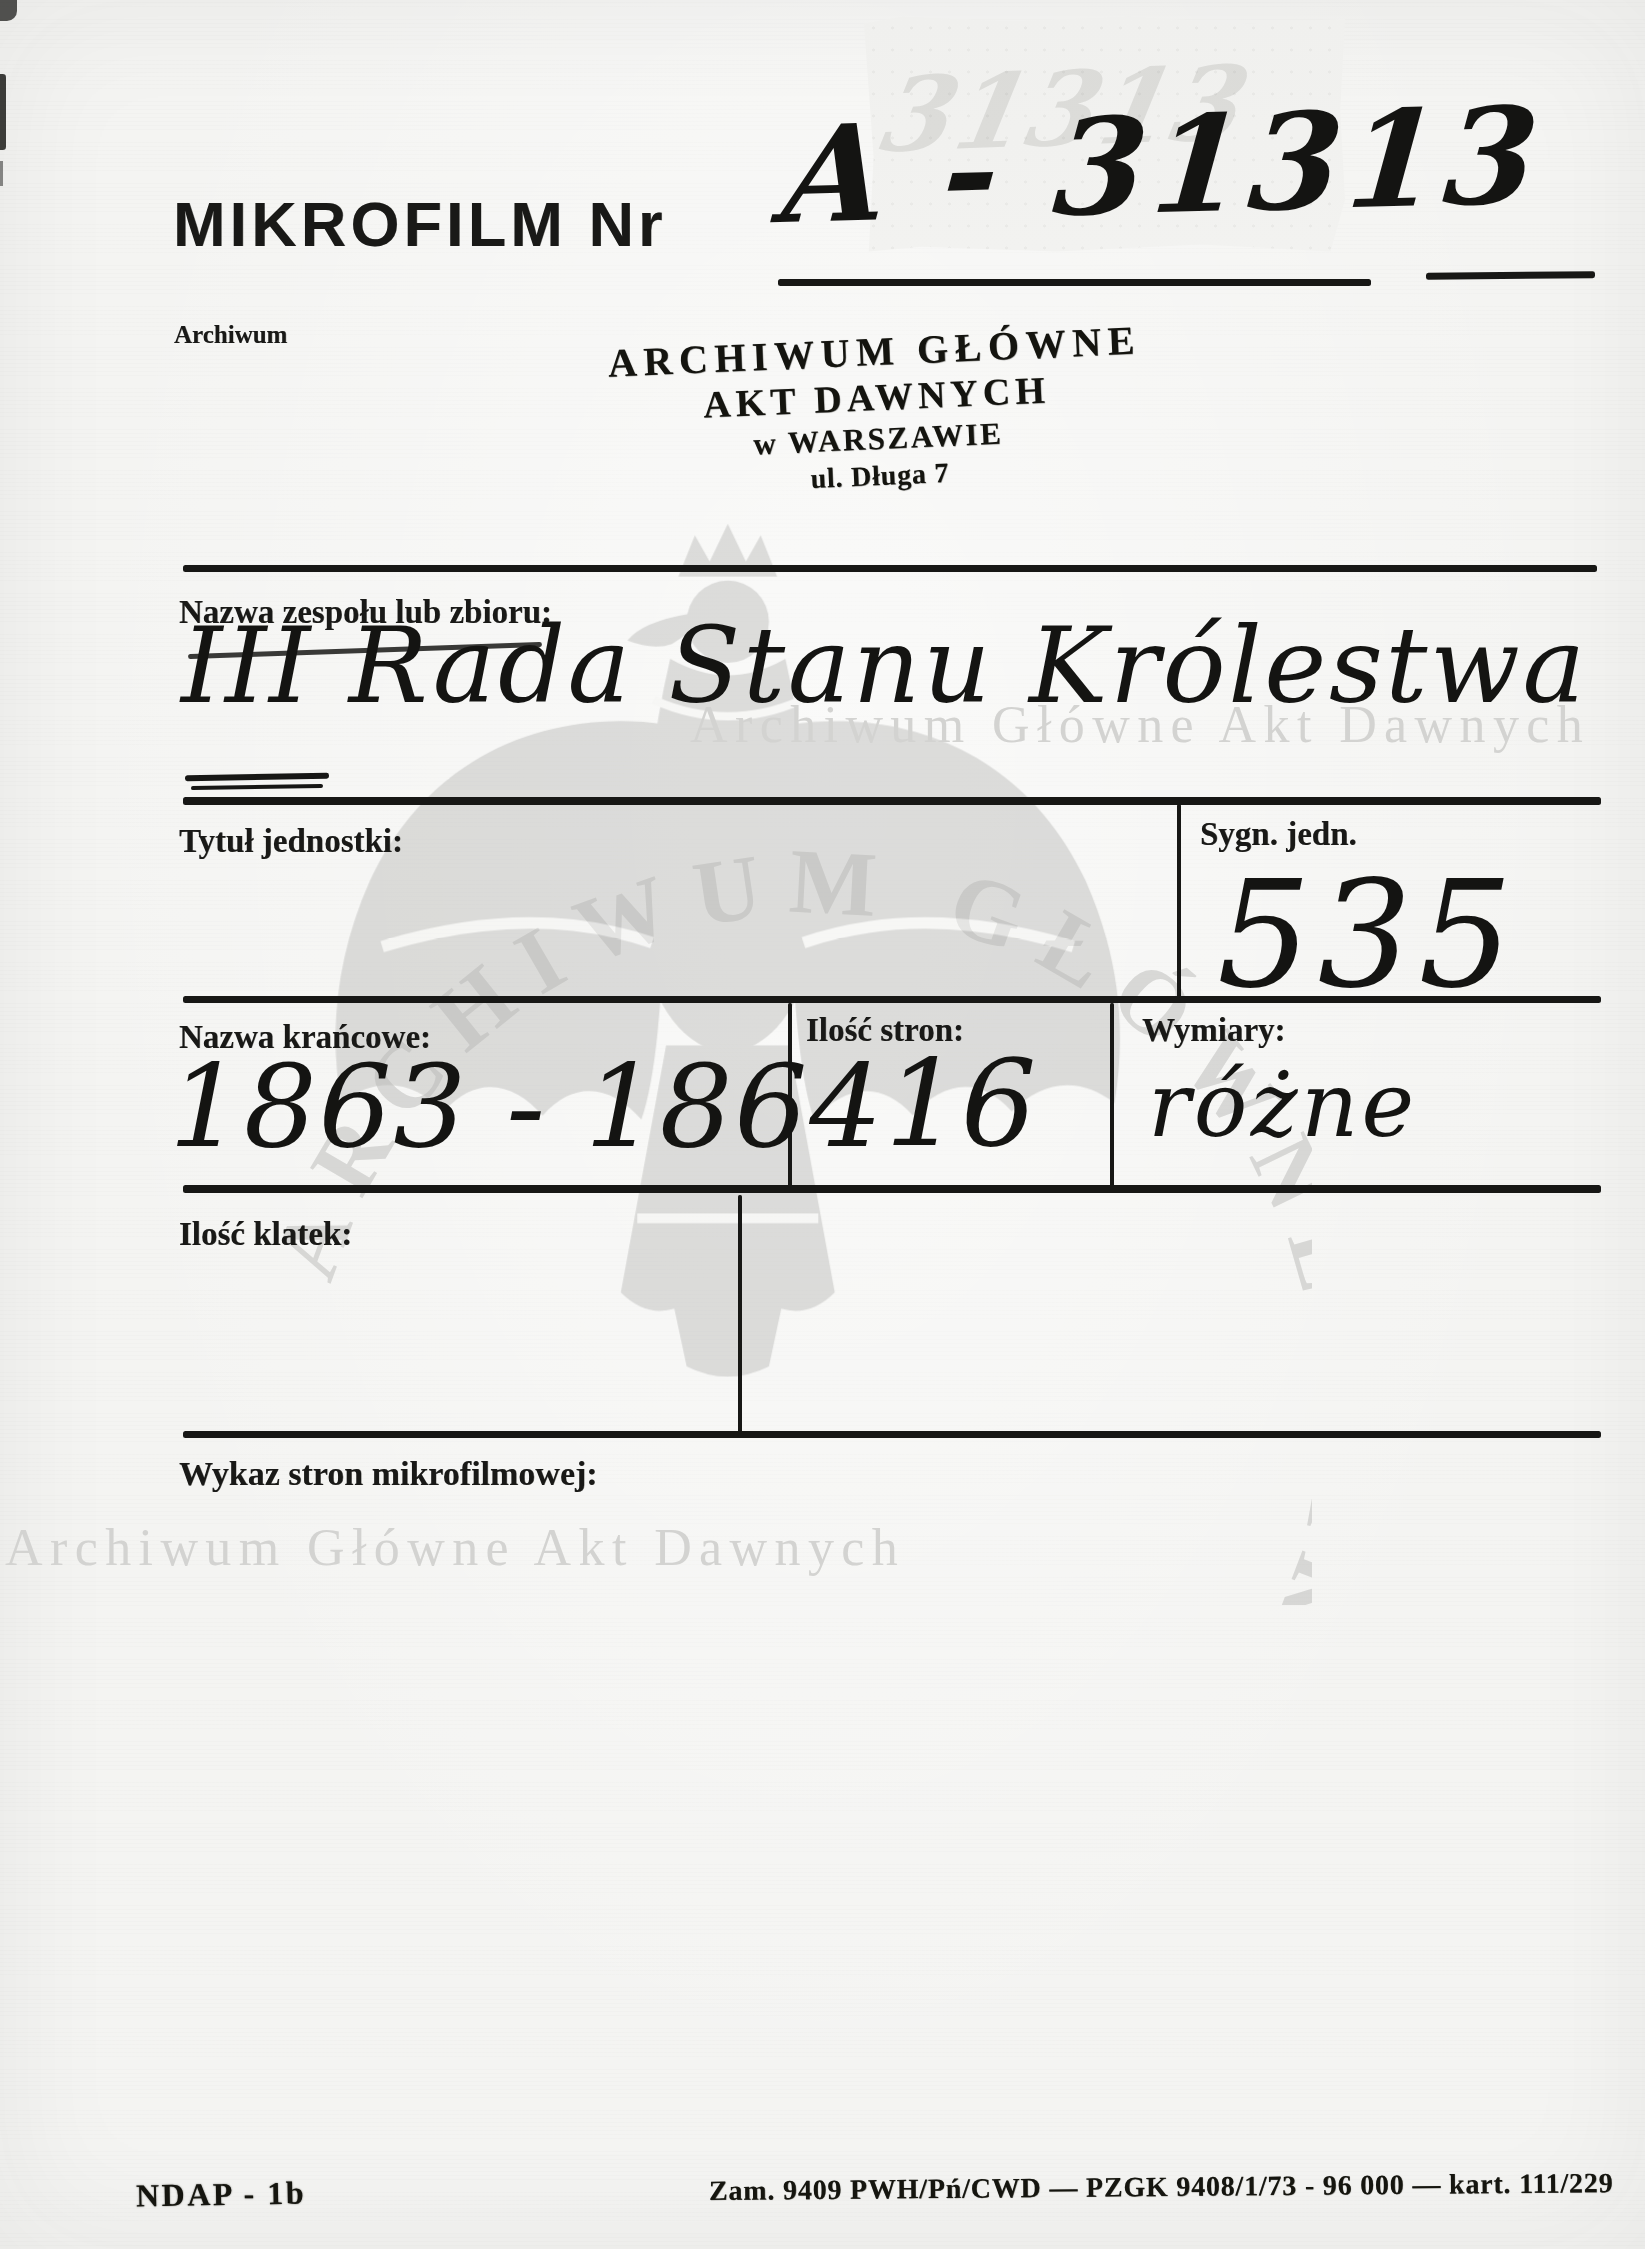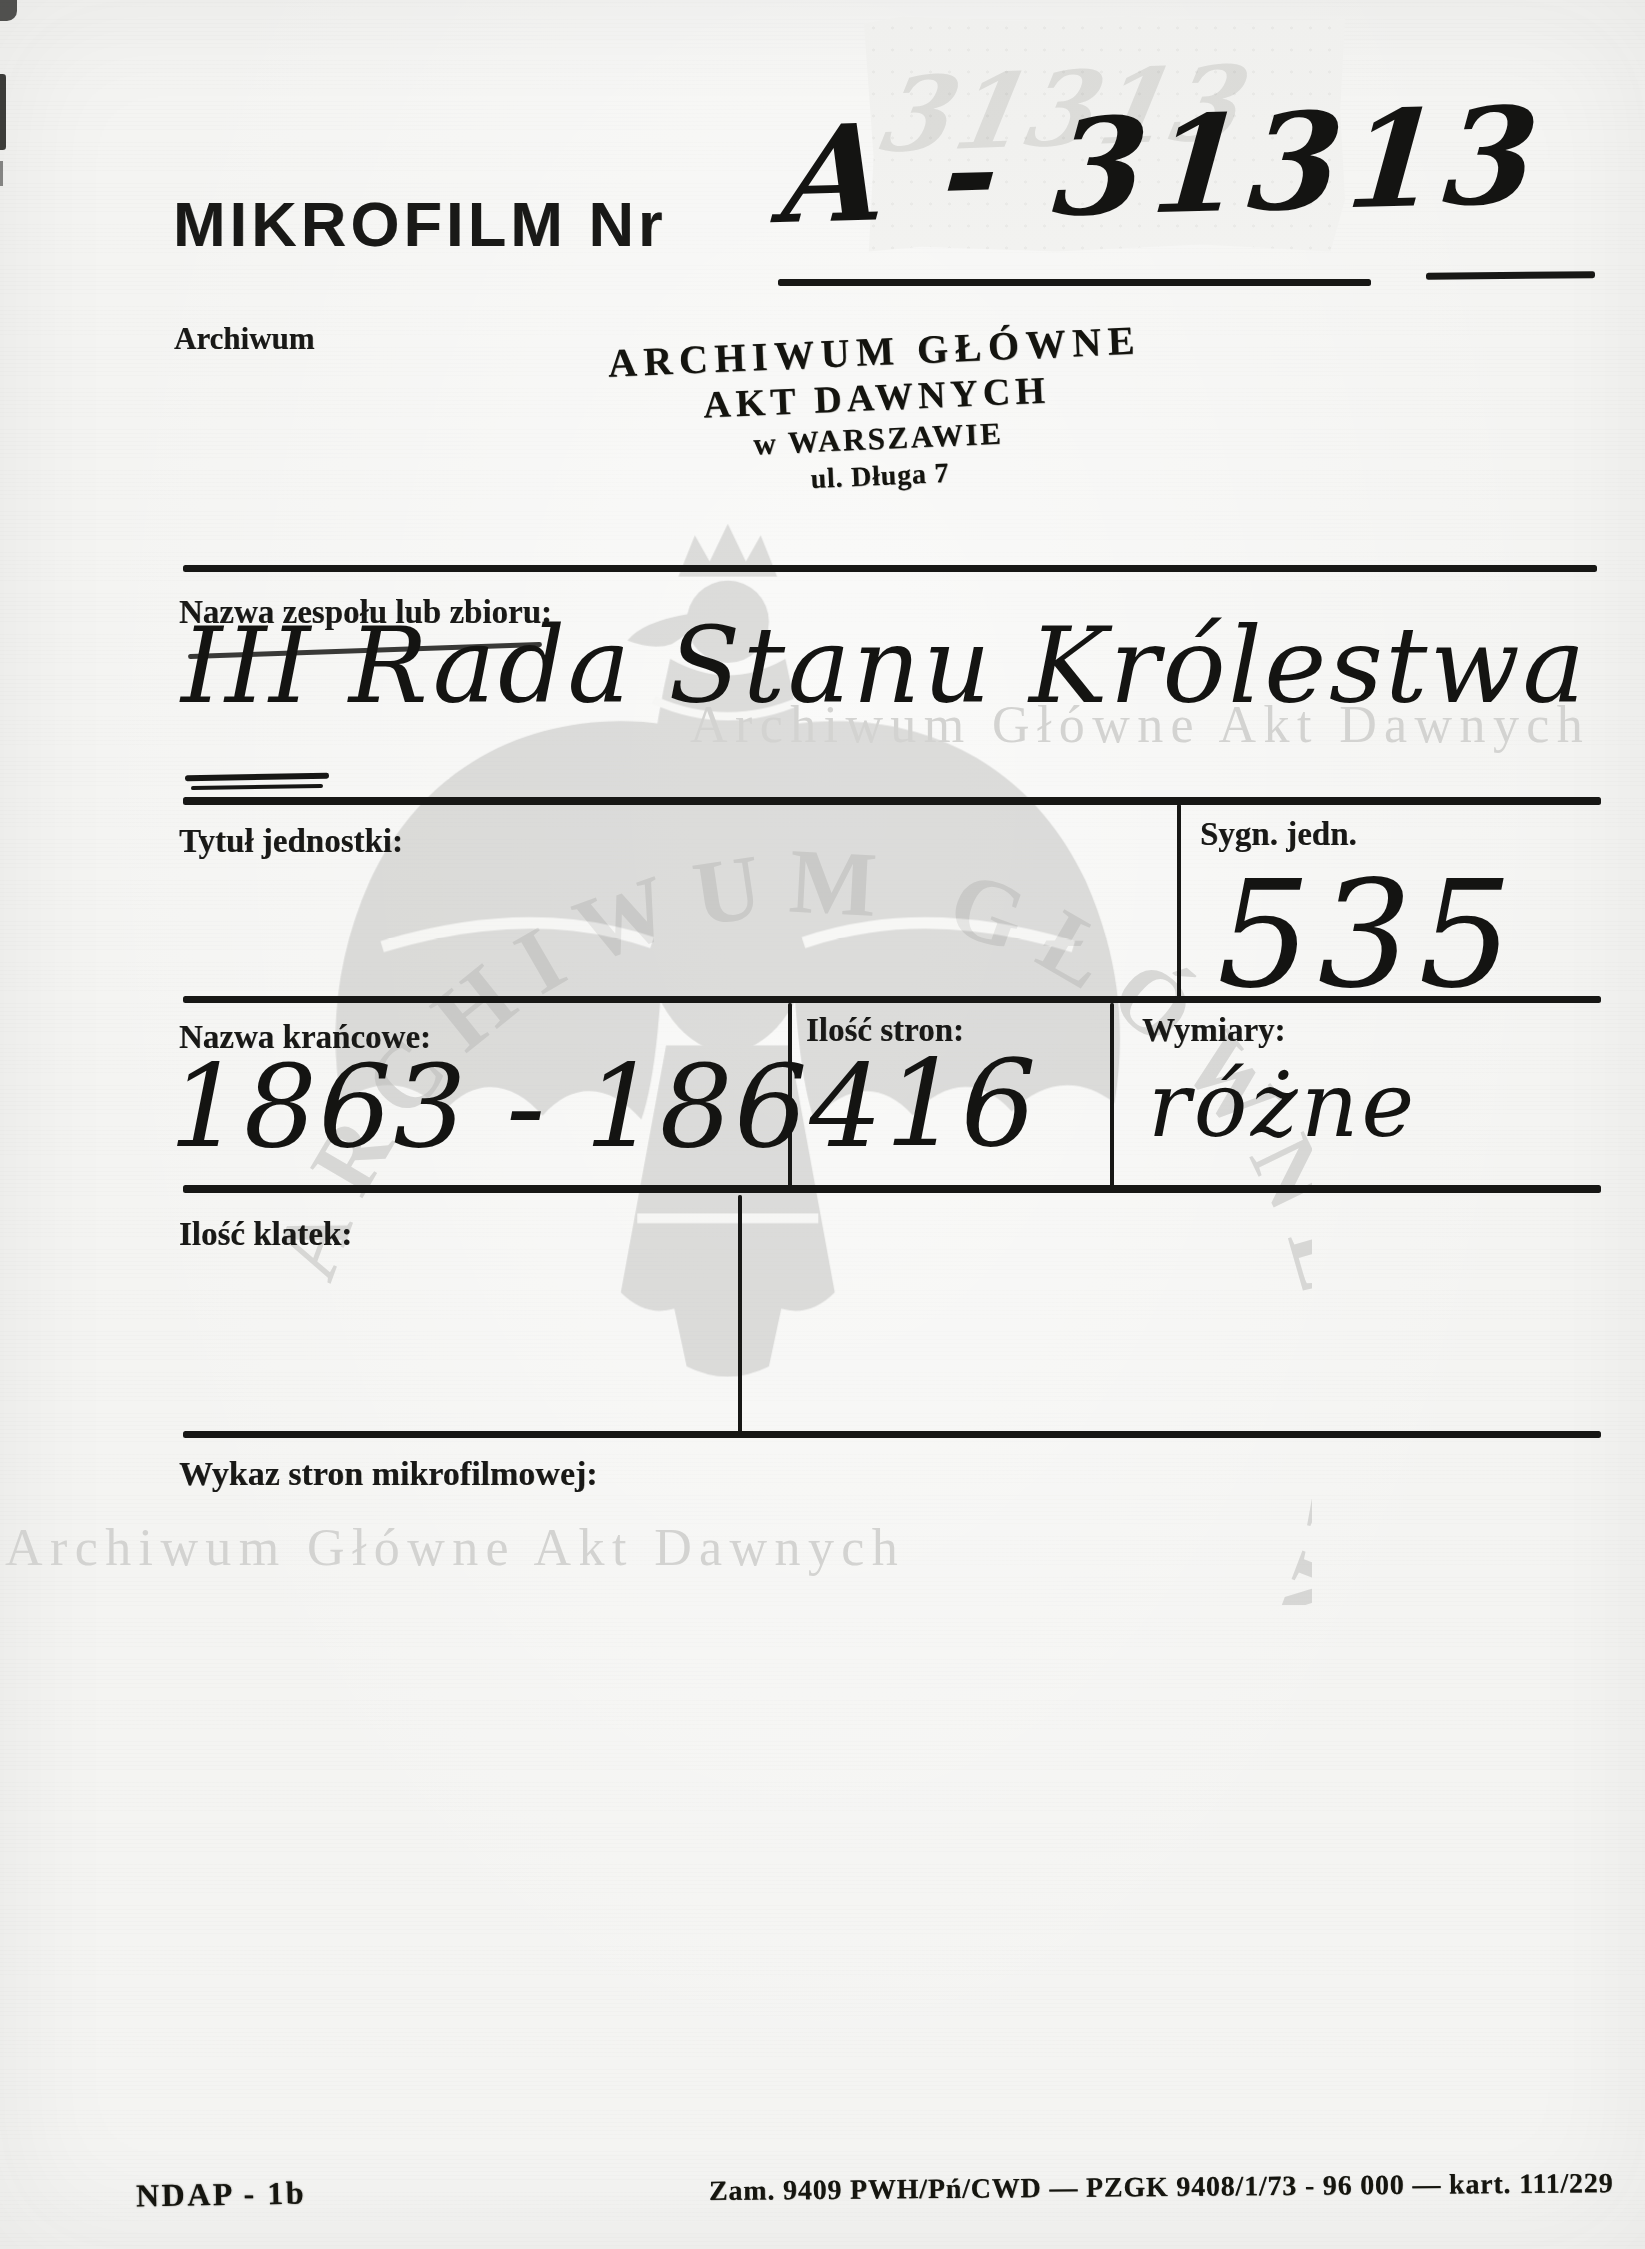--- a/index.html
+++ b/index.html
@@ -96,21 +96,21 @@
 
   <div class="tape">
     <div class="ghost">31313</div>
   </div>
 
   <div class="lbl" style="left:173px;top:188px;font-size:63px;letter-spacing:4.1px;font-family:'Liberation Sans',sans-serif;">MIKROFILM Nr</div>
   <div class="hand" style="left:778px;top:97px;font-size:133px;font-weight:bold;letter-spacing:5px;transform:rotate(-1.5deg) skewX(-6deg);">A - 31313</div>
   <div class="hrule" style="left:778px;top:279px;width:593px;height:7.4px;"></div>
   <div class="hrule" style="left:1426px;top:272px;width:169px;height:7.4px;transform:rotate(-0.6deg);"></div>
 
-  <div class="lbl" style="left:174px;top:321px;font-size:31px;">Archiwum</div>
+  <div class="lbl" style="left:174px;top:321px;font-size:25px;">Archiwum</div>
   <div class="stamp">
     <div class="s1">ARCHIWUM GŁÓWNE</div>
     <div class="s2">AKT DAWNYCH</div>
     <div class="s3">w WARSZAWIE</div>
     <div class="s4">ul. Długa 7</div>
   </div>
 
   <div class="hrule" style="left:183px;top:565px;width:1414px;height:7.4px;"></div>
   <div class="lbl" style="left:179px;top:594px;font-size:33px;">Nazwa zespołu lub zbioru:</div>
   <div class="hrule" style="left:188px;top:648px;width:354px;height:5px;transform:rotate(-2deg);opacity:.85;"></div>

